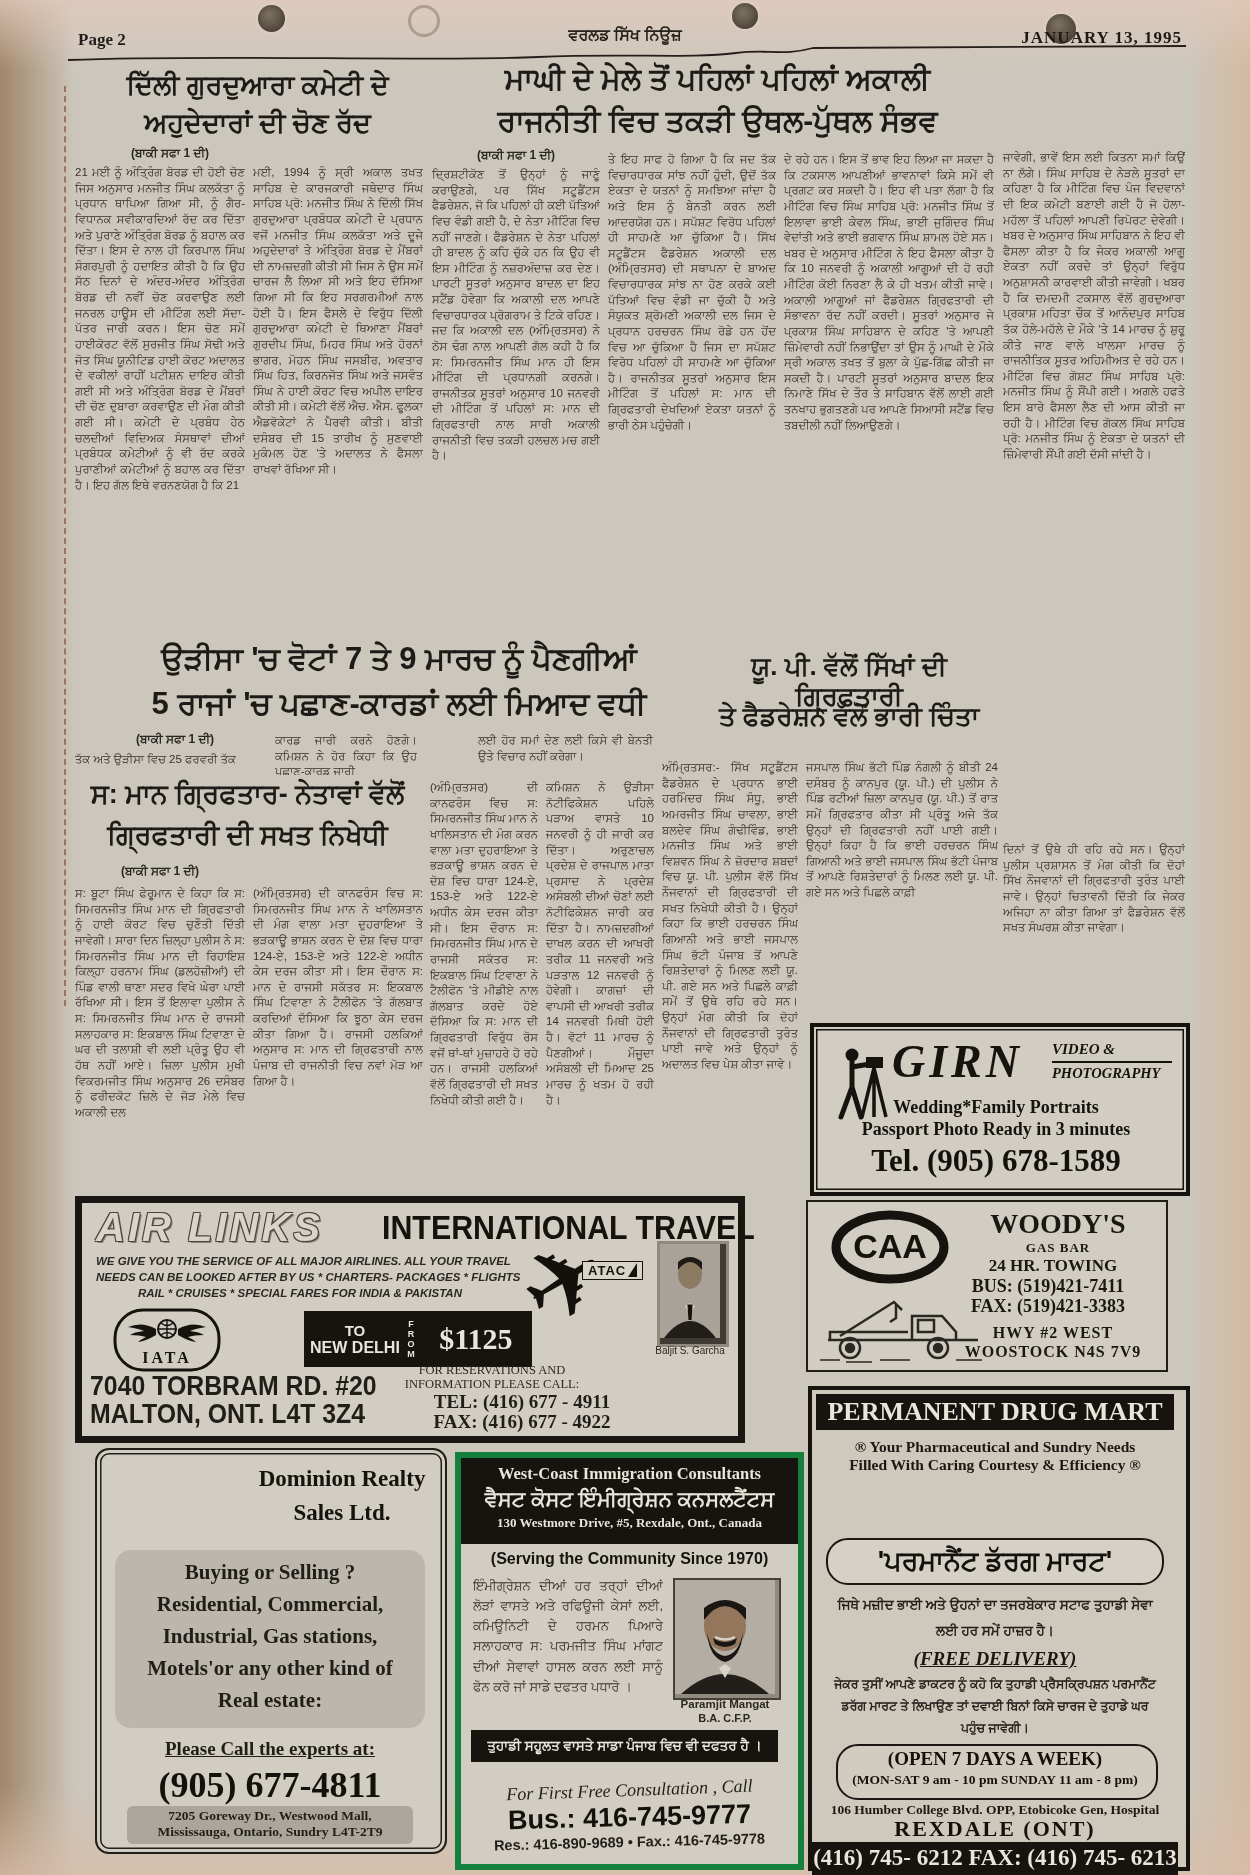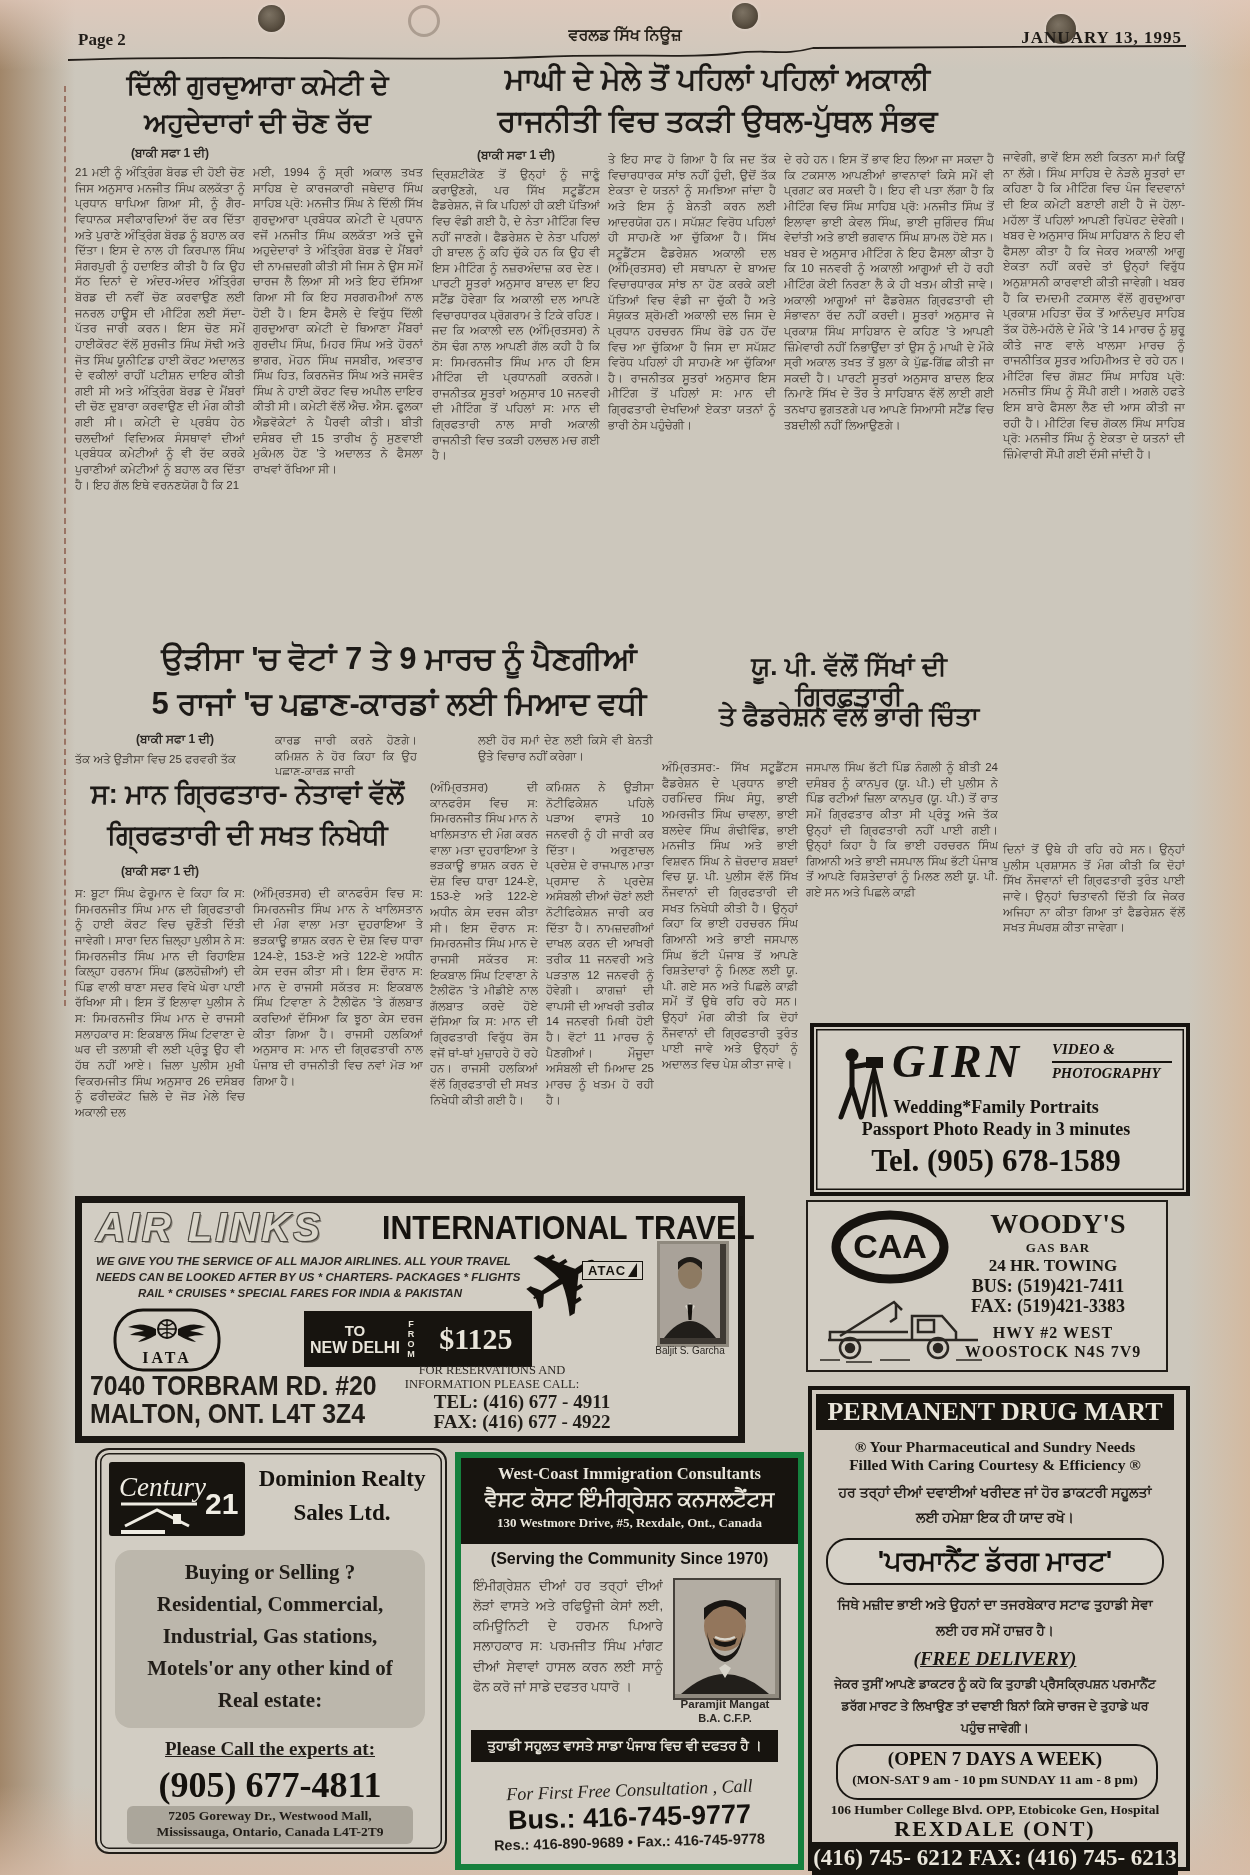--- a/index.html
+++ b/index.html
@@ -162,43 +162,33 @@
     <div class="abs serif" style="left:150px;top:6px;width:200px;text-align:center;font-size:28px;font-weight:bold;color:#1b1813;">WOODY'S</div>
     <div class="abs serif" style="left:150px;top:38px;width:200px;text-align:center;font-size:13px;font-weight:bold;letter-spacing:1px;color:#1b1813;">GAS BAR</div>
     <div class="abs serif" style="left:140px;top:54px;width:210px;text-align:center;font-size:17px;font-weight:bold;color:#1b1813;">24 HR. TOWING</div>
     <div class="abs serif" style="left:130px;top:74px;width:220px;text-align:center;font-size:18px;font-weight:bold;color:#1b1813;">BUS: (519)421-7411</div>
     <div class="abs serif" style="left:130px;top:94px;width:220px;text-align:center;font-size:18px;font-weight:bold;color:#1b1813;">FAX: (519)421-3383</div>
     <div class="abs serif" style="left:140px;top:122px;width:210px;text-align:center;font-size:16px;font-weight:bold;letter-spacing:1px;color:#1b1813;">HWY #2 WEST</div>
     <div class="abs serif" style="left:140px;top:141px;width:210px;text-align:center;font-size:16px;font-weight:bold;letter-spacing:1px;color:#1b1813;">WOOSTOCK N4S 7V9</div>
   </div>
 
   <div class="adbox" style="left:95px;top:1448px;width:348px;height:402px;border:2px solid #211d18;border-radius:14px;box-shadow:0 0 0 3px #d2cdc3 inset,0 0 0 4.5px #211d18 inset;">
-    <div class="abs blackbar" style="left:12px;top:12px;width:136px;height:74px;border-radius:3px;">
-      <svg width="136" height="74" viewBox="0 0 136 74">
-        <text x="10" y="34" font-size="27px" font-style="italic" fill="#efece3" font-family="Liberation Serif,serif">Century</text>
-        <text x="96" y="52" font-size="30px" font-weight="bold" fill="#efece3" font-family="Liberation Sans,sans-serif">21</text>
-        <path d="M12,42 h76" stroke="#efece3" stroke-width="3"></path>
-        <path d="M16,64 L48,48 L80,64" stroke="#efece3" stroke-width="3" fill="none"></path>
-        <rect x="64" y="52" width="8" height="10" fill="#efece3"></rect>
-        <path d="M12,70 h44" stroke="#efece3" stroke-width="4"></path>
-      </svg>
-    </div>
     <div class="abs serif" style="left:150px;top:16px;width:190px;text-align:center;font-size:23px;font-weight:bold;color:#16130f;">Dominion Realty</div>
     <div class="abs serif" style="left:150px;top:50px;width:190px;text-align:center;font-size:23px;font-weight:bold;color:#16130f;">Sales Ltd.</div>
     <div class="abs" style="left:18px;top:100px;width:310px;height:178px;background:#bcb7ac;border-radius:16px;"></div>
     <div class="abs serif" style="left:18px;top:110px;width:310px;text-align:center;font-size:21px;font-weight:bold;color:#211d18;">Buying or Selling ?</div>
     <div class="abs serif" style="left:18px;top:142px;width:310px;text-align:center;font-size:21px;font-weight:bold;color:#211d18;">Residential, Commercial,</div>
     <div class="abs serif" style="left:18px;top:174px;width:310px;text-align:center;font-size:21px;font-weight:bold;color:#211d18;">Industrial, Gas stations,</div>
     <div class="abs serif" style="left:18px;top:206px;width:310px;text-align:center;font-size:21px;font-weight:bold;color:#211d18;">Motels'or any other kind of</div>
     <div class="abs serif" style="left:18px;top:238px;width:310px;text-align:center;font-size:21px;font-weight:bold;color:#211d18;">Real estate:</div>
     <div class="abs serif" style="left:18px;top:288px;width:310px;text-align:center;font-size:19px;font-weight:bold;text-decoration:underline;color:#211d18;">Please Call the experts at:</div>
     <div class="abs serif" style="left:18px;top:314px;width:310px;text-align:center;font-size:36px;font-weight:bold;color:#14110d;">(905) 677-4811</div>
     <div class="abs" style="left:30px;top:356px;width:286px;height:38px;background:#aba69b;border-radius:6px;"></div>
     <div class="abs serif" style="left:30px;top:358px;width:286px;text-align:center;font-size:13.5px;font-weight:bold;color:#211d18;">7205 Goreway Dr., Westwood Mall,</div>
-    <div class="abs serif" style="left:30px;top:374px;width:286px;text-align:center;font-size:13.5px;font-weight:bold;color:#211d18;">Mississauga, Ontario, Canada L4T-2T9</div>
+    <div class="abs serif" style="left:30px;top:374px;width:286px;text-align:center;font-size:13.5px;font-weight:bold;color:#211d18;">Mississauga, Ontario, Sundry L4T-2T9</div>
   </div>
 
   <div class="adbox" style="left:455px;top:1452px;width:337px;height:406px;border:6px solid #15803d;">
     <div class="abs blackbar" style="left:0;top:0;width:100%;height:86px;">
       <div style="text-align:center;font-size:16.5px;font-weight:bold;padding-top:6px;font-family:'Liberation Serif',serif;">West-Coast Immigration Consultants</div>
       <div style="text-align:center;font-size:21px;font-weight:bold;margin-top:3px;">ਵੈਸਟ ਕੋਸਟ ਇੰਮੀਗ੍ਰੇਸ਼ਨ ਕਨਸਲਟੈਂਟਸ</div>
       <div style="text-align:center;font-size:13px;font-weight:bold;margin-top:4px;font-family:'Liberation Serif',serif;">130 Westmore Drive, #5, Rexdale, Ont., Canada</div>
     </div>
     <div class="abs" style="left:0;top:92px;width:100%;text-align:center;font-size:16px;font-weight:bold;color:#16130f;">(Serving the Community Since 1970)</div>
     <div class="col" style="left:12px;top:118px;width:190px;height:150px;font-size:13px;line-height:1.55;">ਇੰਮੀਗ੍ਰੇਸ਼ਨ ਦੀਆਂ ਹਰ ਤਰ੍ਹਾਂ ਦੀਆਂ ਲੋੜਾਂ ਵਾਸਤੇ ਅਤੇ ਰਫਿਊਜੀ ਕੇਸਾਂ ਲਈ, ਕਮਿਊਨਿਟੀ ਦੇ ਹਰਮਨ ਪਿਆਰੇ ਸਲਾਹਕਾਰ ਸ: ਪਰਮਜੀਤ ਸਿੰਘ ਮਾਂਗਟ ਦੀਆਂ ਸੇਵਾਵਾਂ ਹਾਸਲ ਕਰਨ ਲਈ ਸਾਨੂੰ ਫੋਨ ਕਰੋ ਜਾਂ ਸਾਡੇ ਦਫਤਰ ਪਧਾਰੋ ।</div>
@@ -219,21 +209,20 @@
     <div class="abs blackbar" style="left:10px;top:272px;width:307px;padding:6px 16px;box-sizing:border-box;text-align:center;font-size:13.5px;font-weight:bold;line-height:1.5;">ਤੁਹਾਡੀ ਸਹੂਲਤ ਵਾਸਤੇ ਸਾਡਾ ਪੰਜਾਬ ਵਿਚ ਵੀ ਦਫਤਰ ਹੈ ।</div>
     <div class="abs serif" style="left:0;top:322px;width:100%;text-align:center;font-size:18px;font-style:italic;color:#211d18;transform:rotate(-2deg);">For First Free Consultation , Call</div>
     <div class="abs" style="left:0;top:344px;width:100%;text-align:center;font-size:27px;font-weight:bold;color:#14110d;transform:rotate(-1.5deg);">Bus.: 416-745-9777</div>
     <div class="abs" style="left:0;top:376px;width:100%;text-align:center;font-size:14.5px;font-weight:bold;color:#211d18;transform:rotate(-1.5deg);">Res.: 416-890-9689  •  Fax.: 416-745-9778</div>
   </div>
 
   <div class="adbox" style="left:808px;top:1386px;width:374px;height:477px;border:4px solid #17140f;background:#cfc8bd;">
     <div class="abs blackbar serif" style="left:4px;top:4px;width:358px;height:36px;text-align:center;font-size:26px;font-weight:bold;line-height:36px;">PERMANENT DRUG MART</div>
     <div class="abs serif" style="left:0;top:48px;width:366px;text-align:center;font-size:15.5px;font-weight:bold;color:#1b1813;">® Your Pharmaceutical and Sundry Needs</div>
     <div class="abs serif" style="left:0;top:66px;width:366px;text-align:center;font-size:15.5px;font-weight:bold;color:#1b1813;">Filled With Caring Courtesy &amp; Efficiency ®</div>
-    <div class="abs" style="left:16px;top:90px;width:334px;text-align:center;font-size:14px;font-weight:bold;color:#26211c;line-height:1.8;">ਹਰ ਤਰ੍ਹਾਂ ਦੀਆਂ ਦਵਾਈਆਂ ਖਰੀਦਣ ਜਾਂ ਹੋਰ ਡਾਕਟਰੀ ਸਹੂਲਤਾਂ ਲਈ ਹਮੇਸ਼ਾ ਇਕ ਹੀ ਯਾਦ ਰਖੋ।</div>
     <div class="abs pill" style="left:14px;top:148px;width:338px;box-sizing:border-box;text-align:center;font-size:27px;font-weight:bold;color:#14110d;padding:6px 4px;">'ਪਰਮਾਨੈਂਟ ਡੱਰਗ ਮਾਰਟ'</div>
     <div class="abs" style="left:20px;top:202px;width:326px;text-align:center;font-size:13.5px;font-weight:bold;color:#26211c;line-height:1.9;">ਜਿਥੇ ਮਜ਼ੀਦ ਭਾਈ ਅਤੇ ਉਹਨਾਂ ਦਾ ਤਜਰਬੇਕਾਰ ਸਟਾਫ ਤੁਹਾਡੀ ਸੇਵਾ ਲਈ ਹਰ ਸਮੇਂ ਹਾਜ਼ਰ ਹੈ।</div>
     <div class="abs serif" style="left:0;top:258px;width:366px;text-align:center;font-size:19px;font-weight:bold;font-style:italic;text-decoration:underline;color:#1b1813;">(FREE DELIVERY)</div>
     <div class="abs" style="left:18px;top:284px;width:330px;text-align:center;font-size:12.5px;font-weight:bold;color:#26211c;line-height:1.75;">ਜੇਕਰ ਤੁਸੀਂ ਆਪਣੇ ਡਾਕਟਰ ਨੂੰ ਕਹੋ ਕਿ ਤੁਹਾਡੀ ਪ੍ਰੈਸਕ੍ਰਿਪਸ਼ਨ ਪਰਮਾਨੈਂਟ ਡਰੱਗ ਮਾਰਟ ਤੇ ਲਿਖਾਉਣ ਤਾਂ ਦਵਾਈ ਬਿਨਾਂ ਕਿਸੇ ਚਾਰਜ ਦੇ ਤੁਹਾਡੇ ਘਰ ਪਹੁੰਚ ਜਾਵੇਗੀ।</div>
     <div class="abs pill" style="left:24px;top:354px;width:318px;height:52px;background:#d2cbc0;"></div>
     <div class="abs serif" style="left:24px;top:358px;width:318px;text-align:center;font-size:19px;font-weight:bold;color:#14110d;">(OPEN 7 DAYS A WEEK)</div>
     <div class="abs serif" style="left:24px;top:382px;width:318px;text-align:center;font-size:13.5px;font-weight:bold;color:#14110d;">(MON-SAT 9 am - 10 pm  SUNDAY 11 am - 8 pm)</div>
     <div class="abs serif" style="left:0;top:412px;width:366px;text-align:center;font-size:13.5px;font-weight:bold;color:#1b1813;">106 Humber College Blvd. OPP, Etobicoke Gen, Hospital</div>
     <div class="abs serif" style="left:0;top:426px;width:366px;text-align:center;font-size:22px;font-weight:bold;letter-spacing:2px;color:#14110d;">REXDALE (ONT)</div>
     <div class="abs blackbar serif" style="left:0;top:452px;width:366px;height:34px;text-align:center;font-size:23px;font-weight:bold;line-height:32px;">(416) 745- 6212  FAX: (416) 745- 6213</div>

